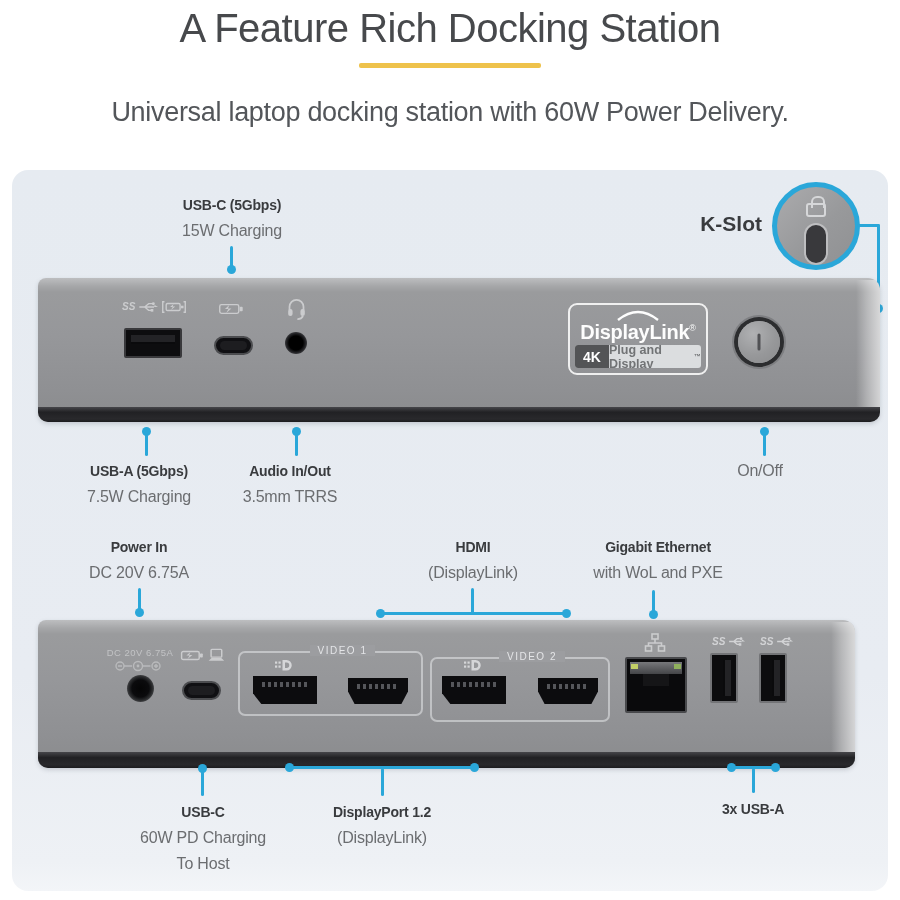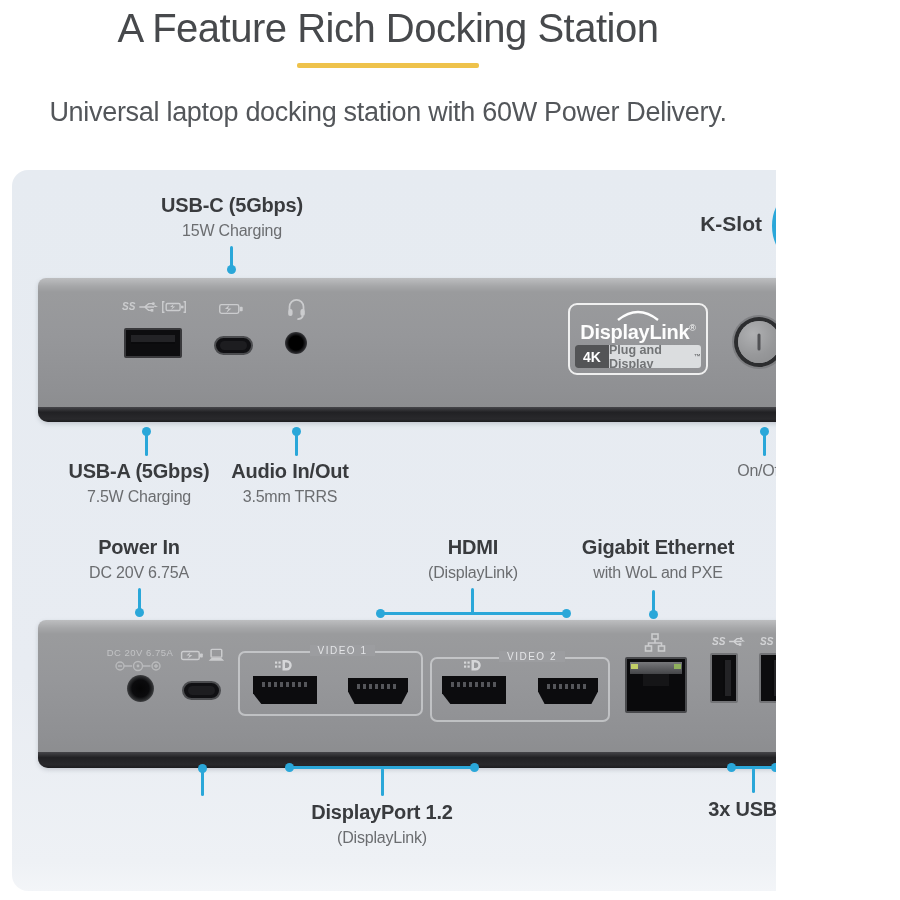--- a/index.html
+++ b/index.html
@@ -1,18 +1,18 @@
 <!DOCTYPE html>
 <html><head>
 <meta charset="utf-8">
 <style>
   * { box-sizing: border-box; margin: 0; padding: 0; }
   html,body { background:#fff; }
   .canvas {
-    position: relative; width: 776px; height: 900px; overflow: hidden;
+    position: relative; width: 900px; height: 900px; overflow: hidden;
     background: #ffffff;
     font-family: "Liberation Sans", sans-serif;
     padding-left: 24px;
   }
   
   .title {
     position:absolute; left:0; top:6px; width:100%; text-align:center;
     font-size:40px; font-weight:400; color:#47494c; letter-spacing:-0.5px;
   }
   .divider {
@@ -24,21 +24,21 @@
     font-size:27px; font-weight:400; color:#53565a; letter-spacing:-0.3px;
   }
   
   .panel {
     position:absolute; left:12px; top:170px; width:876px; height:721px;
     border-radius:16px;
     background: linear-gradient(180deg,#e6ebf1 0%, #e8ecf2 70%, #eef1f5 96%, #f3f5f8 100%);
   }
   
   .co { position:absolute; text-align:center; }
-  .co .t { font-size:20px; font-weight:700; color:#393b3e; line-height:26px; letter-spacing:-0.2px; }
+  .co .t { font-size:14px; font-weight:700; color:#393b3e; line-height:26px; letter-spacing:-0.2px; }
   .co .s { font-size:16px; font-weight:400; color:#6b6d70; line-height:26px; letter-spacing:-0.2px; }
   .ln  { position:absolute; background:#2aa7d9; border-radius:2px; }
   .dot { position:absolute; width:9px; height:9px; border-radius:50%; background:#2aa7d9; }
   
   .dock {
     position:absolute; overflow:hidden; border-radius:8px 12px 10px 10px;
     background: linear-gradient(180deg,#bdbec0 0px,#a6a7a9 8px,#9a9b9d 14px,#96979a 40%,#8f9093 78%,#8a8b8d 100%);
     box-shadow: 0 2px 4px rgba(90,100,110,.25);
   }
   .dock .base {
@@ -358,20 +358,25 @@
         <path d="M24 8 l6 0 -5 -3.5 z" fill="#d2d3d5"></path>
       </svg>
     </div>
     <div class="usbA-b" style="left:721px; top:33px; width:28px; height:50px;">
       <div class="tongue"></div>
     </div>
   </div>
 
   <div class="dot" style="left:198px; top:764px;"></div>
   <div class="ln" style="left:201px; top:771px; width:3px; height:25px;"></div>
+  <div class="co" style="left:103px; top:799px; width:200px;">
+    <div class="t">USB-C</div>
+    <div class="s">60W PD Charging</div>
+    <div class="s">To Host</div>
+  </div>
 
   <div class="ln" style="left:290px; top:766px; width:185px; height:3px;"></div>
   <div class="dot" style="left:285px; top:763px;"></div>
   <div class="dot" style="left:470px; top:763px;"></div>
   <div class="ln" style="left:381px; top:768px; width:3px; height:28px;"></div>
   <div class="co" style="left:282px; top:799px; width:200px;">
     <div class="t">DisplayPort 1.2</div>
     <div class="s">(DisplayLink)</div>
   </div>
 

